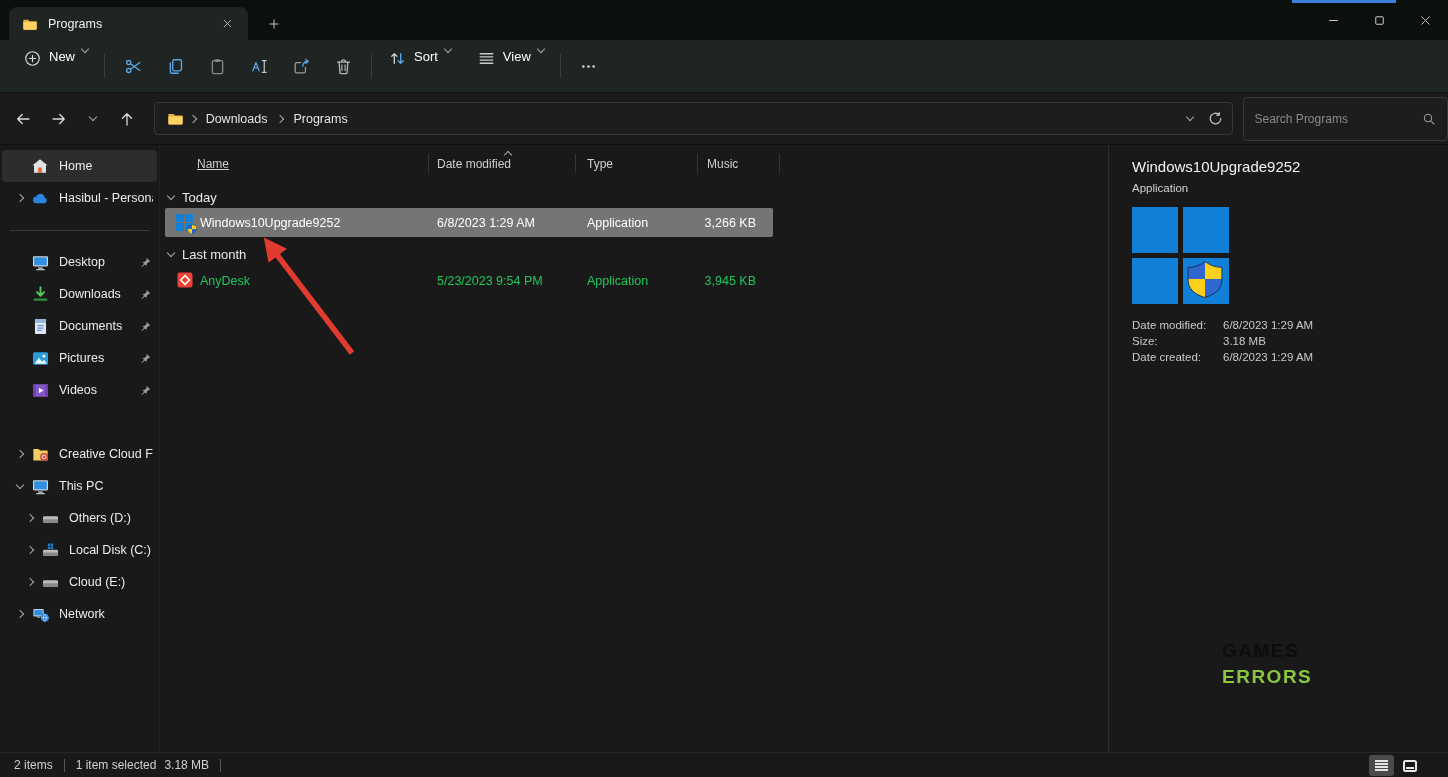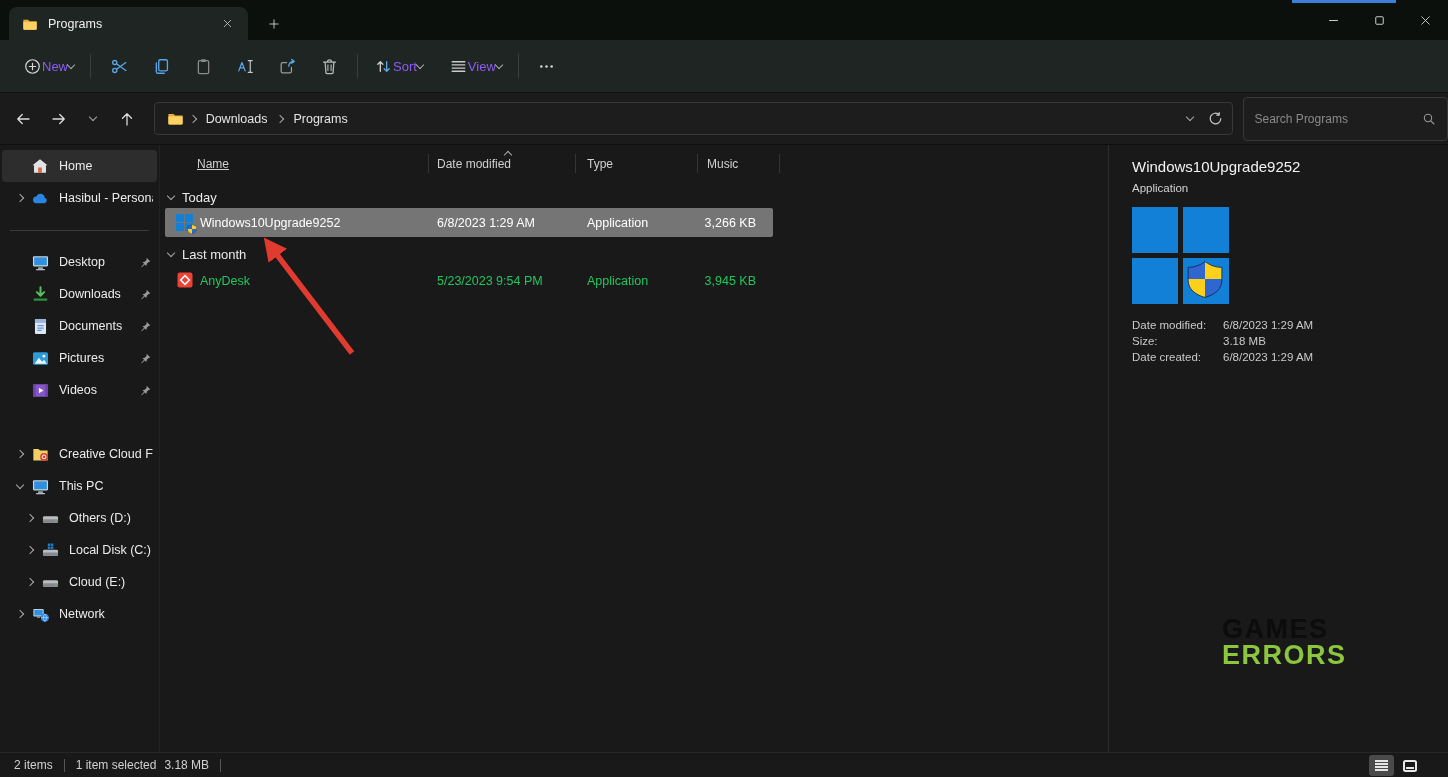--- a/index.html
+++ b/index.html
@@ -15,21 +15,21 @@
   .tab { position:absolute; left:9px; top:7px; width:239px; height:33px; background:#1f2523;
          border-radius:8px 8px 0 0; display:flex; align-items:center; padding:0 10px 0 13px; }
   .tab-label { margin-left:10px; font-size:12.5px; color:#f0f0f0; flex:1; }
   .tab-close { width:22px; height:22px; display:flex; align-items:center; justify-content:center; border-radius:4px; }
   .newtab-btn { position:absolute; left:262px; top:13px; width:24px; height:22px; display:flex; align-items:center; justify-content:center; border-radius:4px; }
   .win-controls { position:absolute; right:0; top:0; height:40px; display:flex; }
   .win-btn { width:46px; height:40px; display:flex; align-items:center; justify-content:center; }
   
   .commandbar { position:absolute; left:0; top:40px; width:1448px; height:53px; background:#1f2523;
                 display:flex; align-items:center; border-bottom:1px solid #141414; }
-  .cmd-btn { height:34px; display:flex; align-items:center; padding:0 9px; border-radius:4px; color:#8b5cf6; font-size:13px; }
+  .cmd-btn { height:34px; display:flex; gap:7px; padding:0 9px; border-radius:4px; color:#ffffff; font-size:13px; }
   .cmd-icon-btn { width:42px; height:34px; display:flex; align-items:center; justify-content:center; border-radius:4px; }
   .cmd-sep { width:1px; height:24px; background:#3a3f3d; margin:0 7px; }
   .chev { display:inline-block; width:6px; height:6px; border-right:1.4px solid #a8a8a8; border-bottom:1.4px solid #a8a8a8; }
   .chev.d { transform:rotate(45deg); margin-top:-3px; }
   .chev.r { transform:rotate(-45deg); }
   .chev.u { transform:rotate(-135deg); margin-top:3px; }
   
   .addressrow { position:absolute; left:0; top:93px; width:1448px; height:52px; background:#1b1b1b;
                 border-bottom:1px solid #0f0f0f; display:flex; align-items:center; }
   .nav-btn { width:30px; height:30px; display:flex; align-items:center; justify-content:center; border-radius:4px; color:#dcdcdc; }
@@ -78,21 +78,21 @@
   .details { width:340px; height:100%; border-left:1px solid #2e2e2e; padding:13px 0 0 23px; position:relative; }
   .dp-title { font-size:15px; color:#f2f2f2; }
   .dp-sub { font-size:11.5px; color:#d2d2d2; margin-top:7px; }
   .dp-logo { position:relative; width:97px; height:97px; margin-top:13px; display:grid;
              grid-template-columns:46px 46px; grid-template-rows:46px 46px; gap:5px; }
   .dp-logo .sq { background:#1180d6; }
   .dp-shield { position:absolute; left:54px; top:53px; }
   .dp-props { margin-top:15px; display:grid; grid-template-columns:91px auto; row-gap:4px;
               font-size:11.5px; color:#c9c9c9; }
   
-  .watermark { position:absolute; left:1222px; top:616px; font-weight:800; font-size:27px;
+  .watermark { position:absolute; left:1222px; top:638px; font-weight:800; font-size:19px;
                line-height:26px; letter-spacing:1.5px; }
   .watermark .wm1 { color:#0c0c0c; }
   .watermark .wm2 { color:#8CC63F; }
   
   .statusbar { position:absolute; left:0; top:752px; width:1448px; height:25px; background:#191919;
                border-top:1px solid #262626; display:flex; align-items:center; padding-left:14px;
                font-size:12px; color:#d0d0d0; }
   .sb-sep { width:1px; height:13px; background:#555; margin:0 11px; }
   .sb-size { margin-left:8px; }
   .sb-views { position:absolute; right:26px; top:2px; display:flex; gap:3px; }

